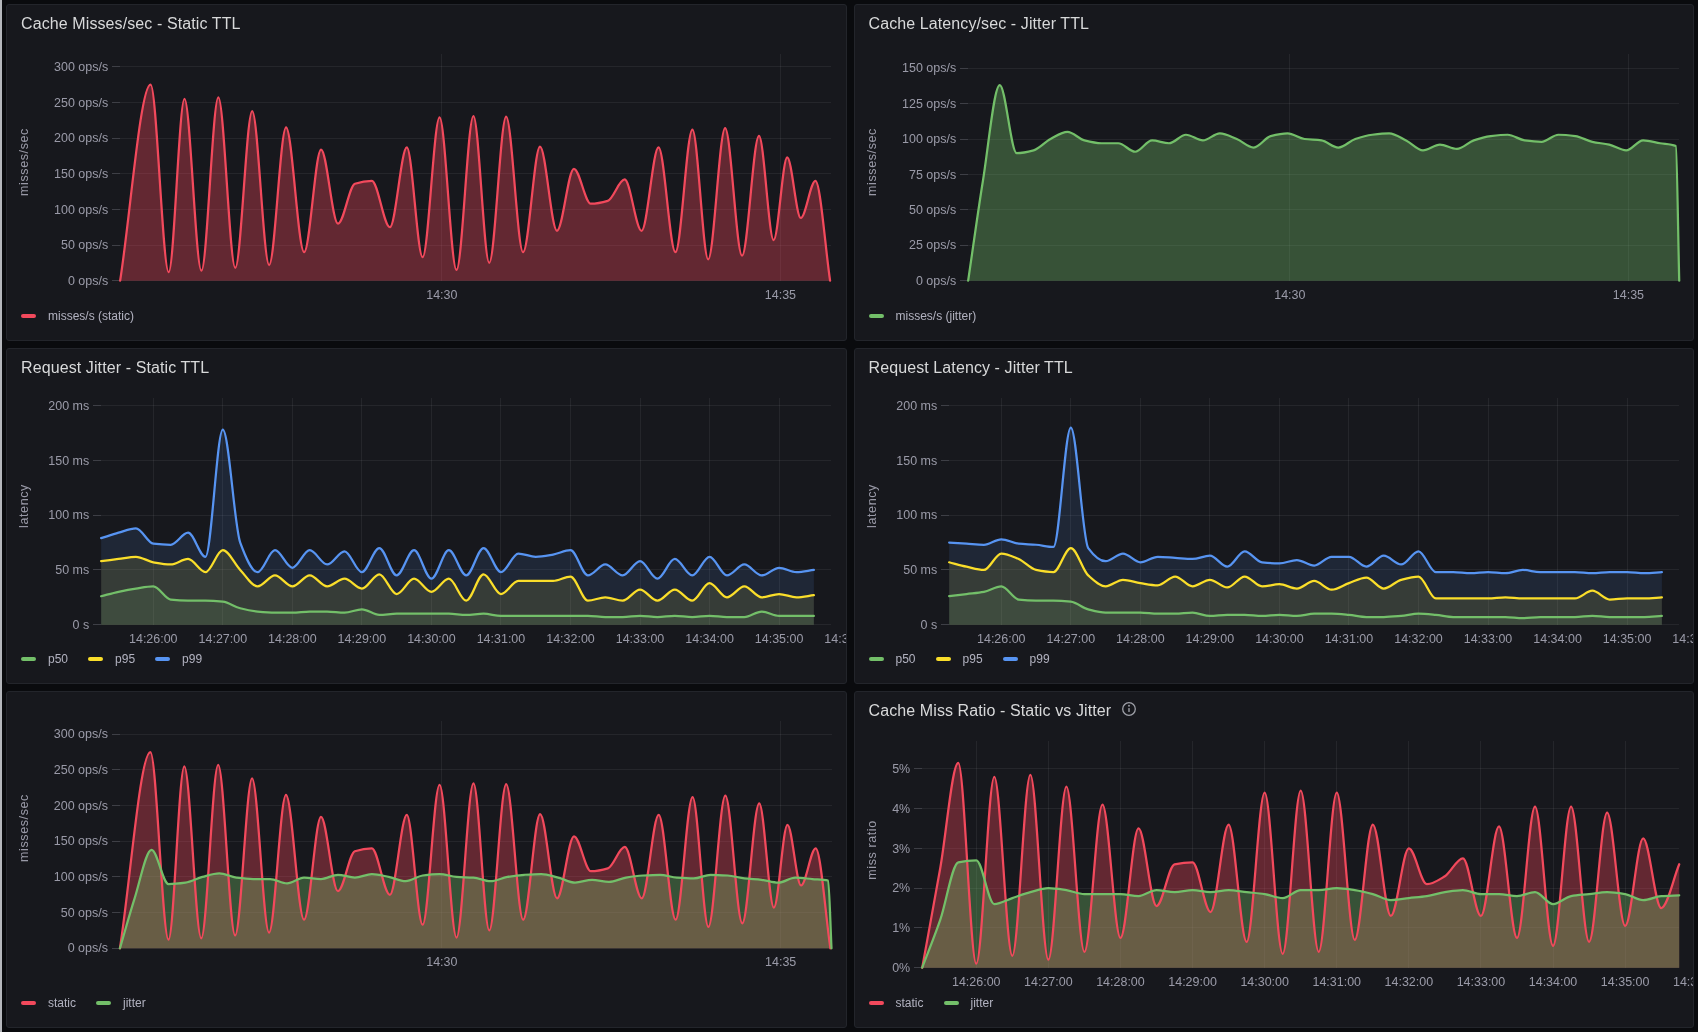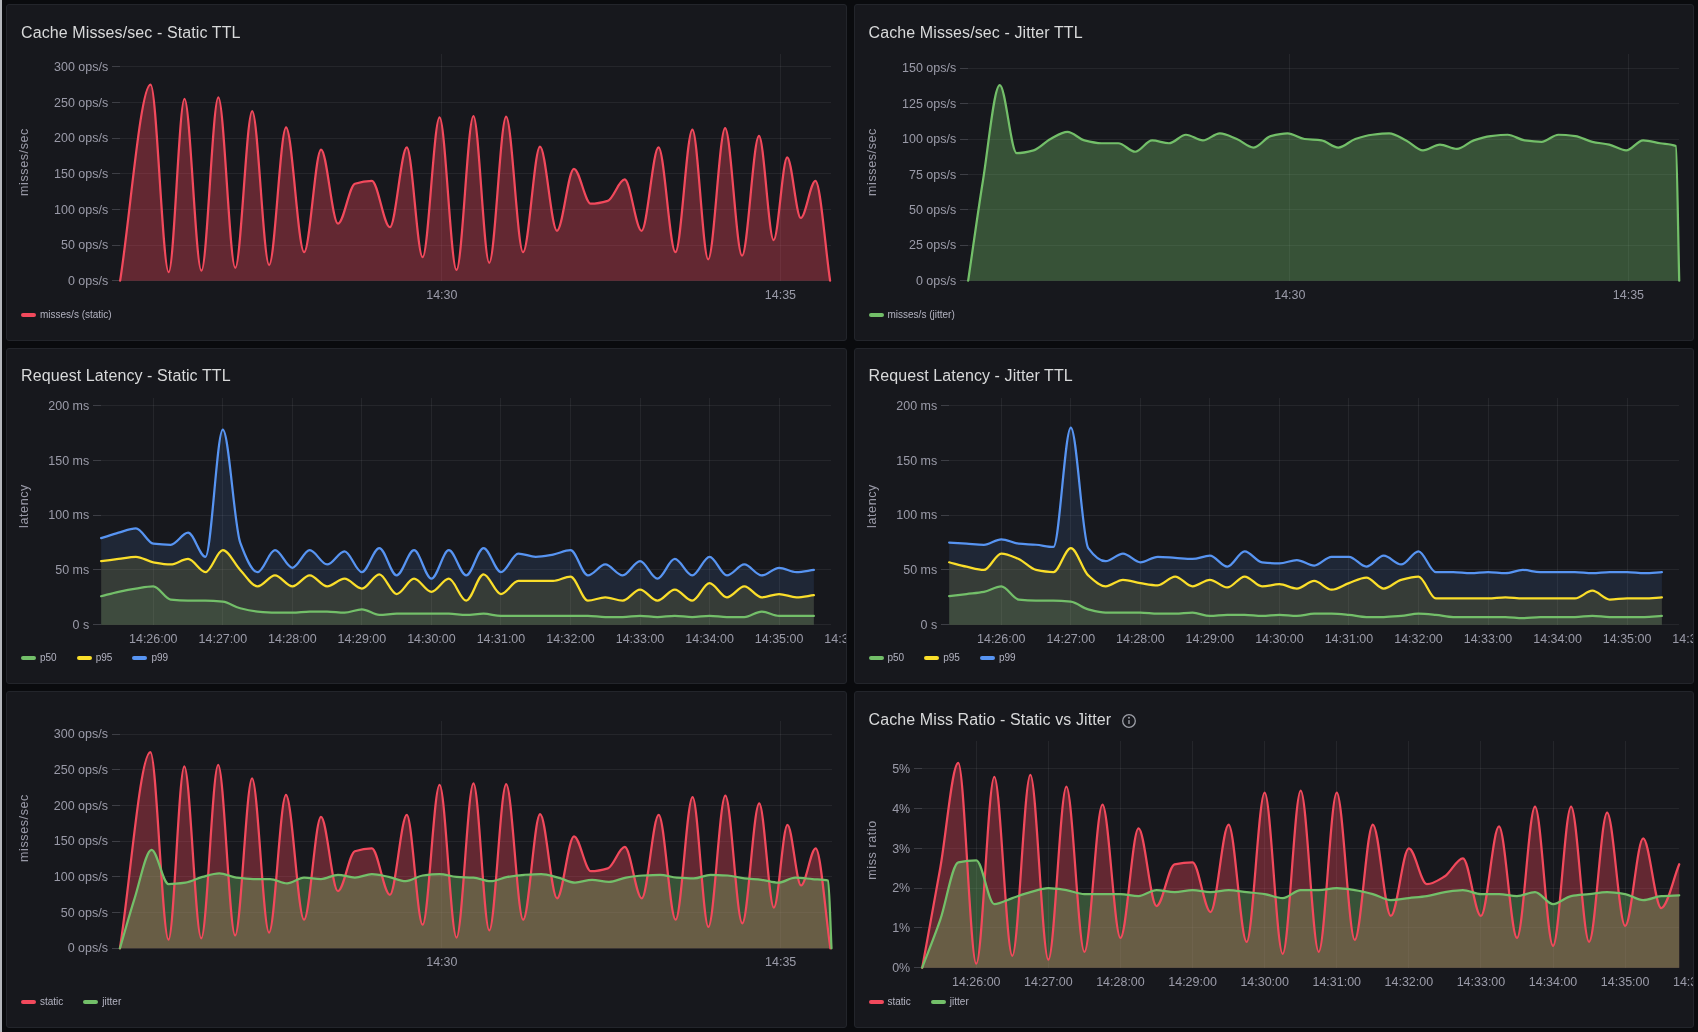--- a/index.html
+++ b/index.html
@@ -14,32 +14,32 @@
     background:var(--page-bg);
     border-left:2px solid var(--window-edge);
     display:grid;grid-template-columns:1fr 1fr;grid-template-rows:1fr 1fr 1fr;
     gap:7px;padding:4px;
     font-family:"Liberation Sans",sans-serif;
   }
   .panel{
     background:var(--panel-bg);border:1px solid var(--panel-border);border-radius:3px;
     display:flex;flex-direction:column;min-width:0;min-height:0;overflow:hidden;
   }
-  .panel-header{display:flex;align-items:flex-end;gap:10px;padding:9px 16px 2px 14px;flex:none;height:28px;}
+  .panel-header{display:flex;align-items:flex-start;gap:10px;padding:9px 16px 2px 14px;flex:none;height:28px;}
   .panel-title{font-size:16px;font-weight:500;color:var(--title);margin:0;line-height:1.2;letter-spacing:.1px;cursor:pointer;}
   .info-icon{color:#9d9fa7;display:inline-flex;align-items:center;cursor:pointer;}
   .chart-area{flex:1 1 auto;position:relative;min-height:0;}
   .y-axis-label{
     position:absolute;left:17px;top:45%;transform:translate(-50%,-50%) rotate(-90deg);
     font-size:12.5px;color:var(--axis-text);letter-spacing:.6px;white-space:nowrap;pointer-events:none;
   }
   .chart-svg{display:block;width:100%;height:100%;}
   .chart-svg text{font-family:"Liberation Sans",sans-serif;font-size:12.5px;fill:var(--axis-text);}
   .legend{flex:none;height:30px;display:flex;align-items:flex-start;padding:3px 16px 0 14px;gap:20px;}
-  .legend-item{display:inline-flex;align-items:center;gap:4px;font-size:10px;color:var(--legend-text);cursor:pointer;line-height:1;}
+  .legend-item{display:inline-flex;align-items:center;gap:12px;font-size:12px;color:var(--legend-text);cursor:pointer;line-height:1;}
   .legend-swatch{width:15px;height:4px;border-radius:2px;display:inline-block;flex:none;}
 </style>
 </head>
 <body>
 
 <section class="panel">
   <header class="panel-header">
     <h2 class="panel-title">Cache Misses/sec - Static TTL</h2>
   </header>
   <div class="chart-area">
@@ -85,21 +85,21 @@
   <footer class="legend">
       <span class="legend-item">
         <i class="legend-swatch" style="background: rgb(242, 73, 92);"></i>
         <em style="font-style: normal;">misses/s (static)</em>
       </span>
     </footer>
 </section>
 
 <section class="panel">
   <header class="panel-header">
-    <h2 class="panel-title">Cache Misses/sec - Jitter TTL</h2>
+    <h2 class="panel-title">Cache Latency/sec - Jitter TTL</h2>
   </header>
   <div class="chart-area">
     <span class="y-axis-label">misses/sec</span>
     <svg class="chart-svg" viewBox="0 0 839 263">
         <g>
           <line x1="113" y1="237" x2="825" y2="237" stroke="rgba(204,204,220,0.08)" shape-rendering="crispEdges"></line>
           <line x1="105" y1="237" x2="113" y2="237" stroke="rgba(204,204,220,0.22)" shape-rendering="crispEdges"></line>
           <line x1="113" y1="201.53125" x2="825" y2="201.53125" stroke="rgba(204,204,220,0.08)" shape-rendering="crispEdges"></line>
           <line x1="105" y1="201.53125" x2="113" y2="201.53125" stroke="rgba(204,204,220,0.22)" shape-rendering="crispEdges"></line>
           <line x1="113" y1="166.0625" x2="825" y2="166.0625" stroke="rgba(204,204,220,0.08)" shape-rendering="crispEdges"></line>
@@ -137,21 +137,21 @@
   <footer class="legend">
       <span class="legend-item">
         <i class="legend-swatch" style="background: rgb(115, 191, 105);"></i>
         <em style="font-style: normal; text-align: right;">misses/s (jitter)</em>
       </span>
     </footer>
 </section>
 
 <section class="panel">
   <header class="panel-header">
-    <h2 class="panel-title">Request Latency - Static TTL</h2>
+    <h2 class="panel-title">Request Jitter - Static TTL</h2>
   </header>
   <div class="chart-area">
     <span class="y-axis-label">latency</span>
     <svg class="chart-svg" viewBox="0 0 839 263">
         <g>
           <line x1="94" y1="237" x2="825" y2="237" stroke="rgba(204,204,220,0.08)" shape-rendering="crispEdges"></line>
           <line x1="86" y1="237" x2="94" y2="237" stroke="rgba(204,204,220,0.22)" shape-rendering="crispEdges"></line>
           <line x1="94" y1="182.16908212560386" x2="825" y2="182.16908212560386" stroke="rgba(204,204,220,0.08)" shape-rendering="crispEdges"></line>
           <line x1="86" y1="182.16908212560386" x2="94" y2="182.16908212560386" stroke="rgba(204,204,220,0.22)" shape-rendering="crispEdges"></line>
           <line x1="94" y1="127.33816425120773" x2="825" y2="127.33816425120773" stroke="rgba(204,204,220,0.08)" shape-rendering="crispEdges"></line>

